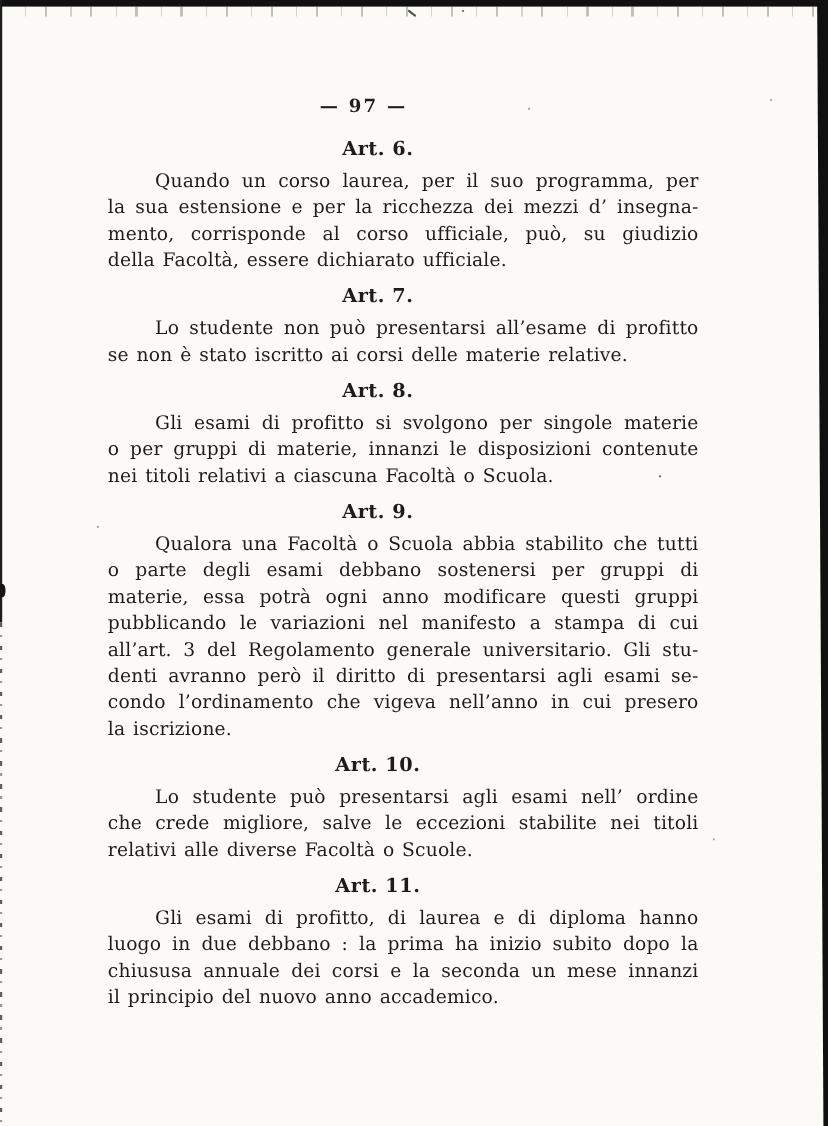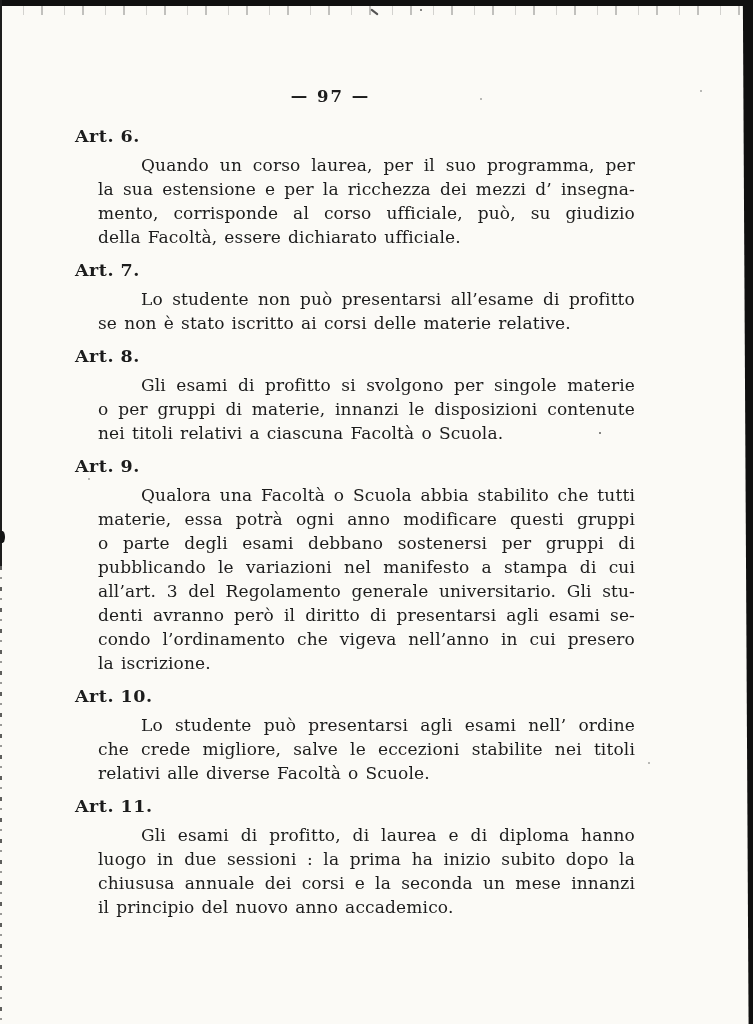--- a/index.html
+++ b/index.html
@@ -67,21 +67,21 @@
   .page-number {
     text-align: center;
     transform: translateX(-36px);
     font-weight: bold;
     font-size: 16.5px;
     letter-spacing: 2px;
     line-height: 22px;
     margin-bottom: 17px;
   }
   .article-heading {
-    text-align: left;
+    text-align: center;
     transform: translateX(-23px);
     font-weight: bold;
     font-size: 17.5px;
     line-height: 22px;
     margin-top: 10px;
     margin-bottom: 6px;
     letter-spacing: .5px;
   }
   .para { font-size: 17px; }
   .line {
@@ -138,40 +138,40 @@
         <div class="para">
           <div class="line first">Gli esami di profitto si svolgono per singole materie</div>
           <div class="line">o per gruppi di materie, innanzi le disposizioni contenute</div>
           <div class="line last">nei titoli relativi a ciascuna Facoltà o Scuola.</div>
         </div>
       </section>
       <section>
         <div class="article-heading">Art. 9.</div>
         <div class="para">
           <div class="line first">Qualora una Facoltà o Scuola abbia stabilito che tutti</div>
+          <div class="line">o parte degli esami debbano sostenersi per gruppi di</div>
           <div class="line">materie, essa potrà ogni anno modificare questi gruppi</div>
-          <div class="line">o parte degli esami debbano sostenersi per gruppi di</div>
           <div class="line">pubblicando le variazioni nel manifesto a stampa di cui</div>
           <div class="line">all’art. 3 del Regolamento generale universitario. Gli stu-</div>
           <div class="line">denti avranno però il diritto di presentarsi agli esami se-</div>
           <div class="line">condo l’ordinamento che vigeva nell’anno in cui presero</div>
           <div class="line last">la iscrizione.</div>
         </div>
       </section>
       <section>
         <div class="article-heading">Art. 10.</div>
         <div class="para">
           <div class="line first">Lo studente può presentarsi agli esami nell’ ordine</div>
           <div class="line">che crede migliore, salve le eccezioni stabilite nei titoli</div>
           <div class="line last">relativi alle diverse Facoltà o Scuole.</div>
         </div>
       </section>
       <section>
         <div class="article-heading">Art. 11.</div>
         <div class="para">
           <div class="line first">Gli esami di profitto, di laurea e di diploma hanno</div>
-          <div class="line">luogo in due sessioni : la prima ha inizio subito dopo la</div>
+          <div class="line">luogo in due debbano : la prima ha inizio subito dopo la</div>
           <div class="line">chiususa annuale dei corsi e la seconda un mese innanzi</div>
           <div class="line last">il principio del nuovo anno accademico.</div>
         </div>
       </section>
     </div>
 </div>
 
 </body></html>

